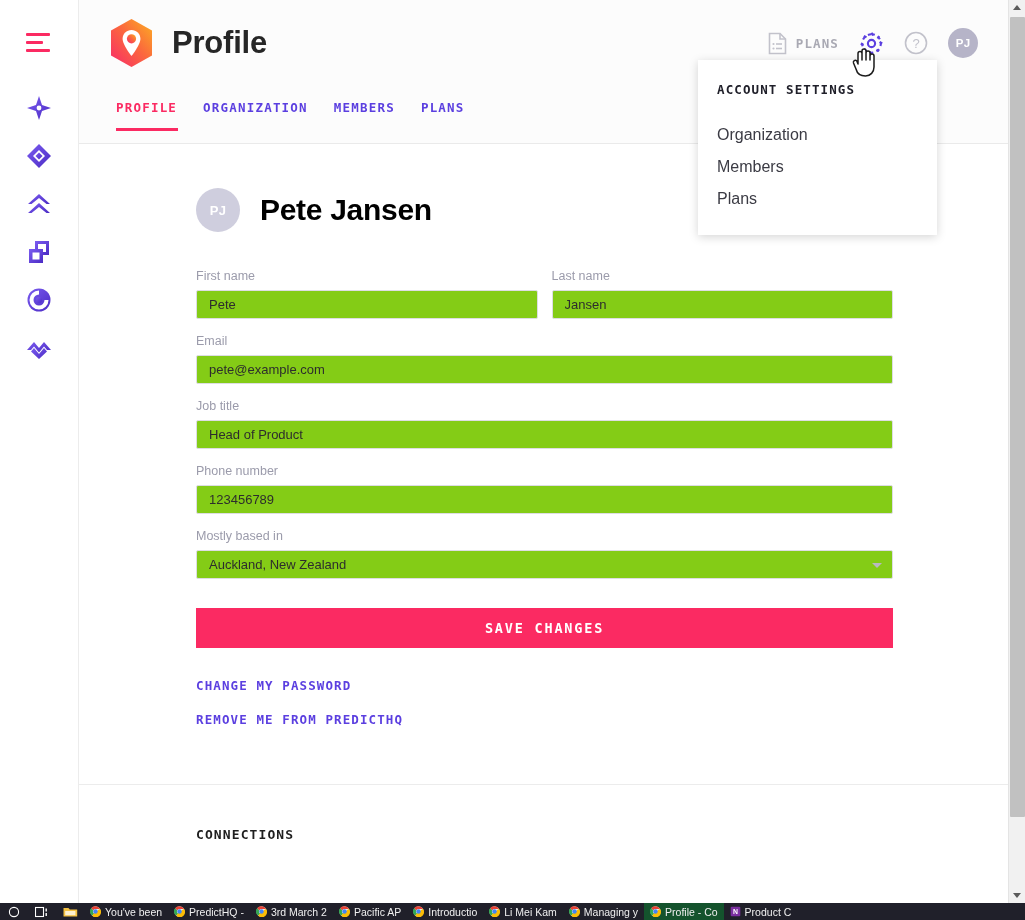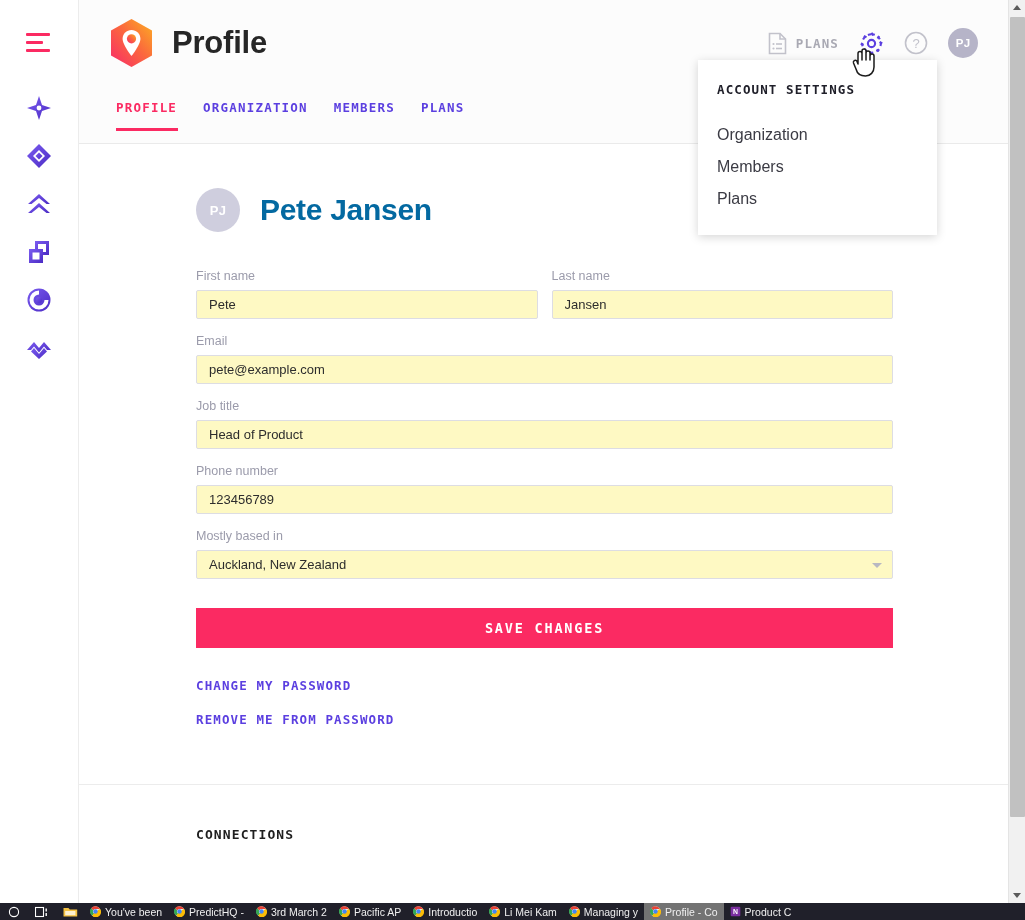--- a/index.html
+++ b/index.html
@@ -173,40 +173,40 @@
     margin-bottom: 37px;
   }
   .avatar-lg {
     width: 44px; height: 44px; border-radius: 50%;
     background: #cfcede;
     color: #ffffff;
     display: flex; align-items: center; justify-content: center;
     font-size: 13px; font-weight: bold; letter-spacing: .4px;
   }
   .profile-name {
-    font-size: 30px; font-weight: bold; color: #0369a1;
+    font-size: 30px; font-weight: bold; color: #000000;
     letter-spacing: -0.3px;
   }
 
   .field-label {
     font-size: 12.5px;
     color: #9b9bab;
     margin-bottom: 7px;
     display: block;
   }
   .field-row { display: flex; gap: 14px; }
   .field { margin-bottom: 15px; }
   .field.half { width: 342px; }
   .field.full { width: 697px; }
 
   .input {
     width: 100%;
     height: 29px;
     border: 1px solid #dddde3;
-    background: #fef9c3;
+    background: #84cc16;
     border-radius: 2px;
     padding: 0 12px;
     font-family: "Liberation Sans", sans-serif;
     font-size: 13px;
     color: #2d2d2d;
     outline: none;
   }
   .select-wrap { position: relative; width: 100%; }
   .select-wrap .input { padding-right: 28px; }
   .caret {
@@ -333,21 +333,21 @@
   .tb-item {
     height: 17px;
     display: flex; align-items: center; gap: 4px;
     padding: 0 6px;
     color: #f0f0f0;
     font-size: 10.5px;
     white-space: nowrap;
     flex: none;
     cursor: pointer;
   }
-  .tb-item.active { background: #737373; text-align: center; }
+  .tb-item.active { background: #14532d; text-align: center; }
   .tb-favicon { width: 11px; height: 11px; flex: none; display:block; }
   .tb-label { overflow: hidden; }
 </style>
 </head>
 <body>
 
 <div id="app">
 
   <div class="rail">
     <div class="hamburger">
@@ -537,21 +537,21 @@
             <div class="select-wrap">
               <input class="input" type="text" value="Auckland, New Zealand" style="">
               <span class="caret"></span>
             </div>
           </div>
 
 
           <button class="save-btn">SAVE CHANGES</button>
 
           <a class="text-link">CHANGE MY PASSWORD</a>
-          <a class="text-link">REMOVE ME FROM PASSWORD</a>
+          <a class="text-link">REMOVE ME FROM PREDICTHQ</a>
         </div>
       </div>
 
       <div class="card" style="border-bottom:none;padding-top:42px;">
         <div class="inner">
           <div class="section-title">CONNECTIONS</div>
 
         </div>
       </div>
 

